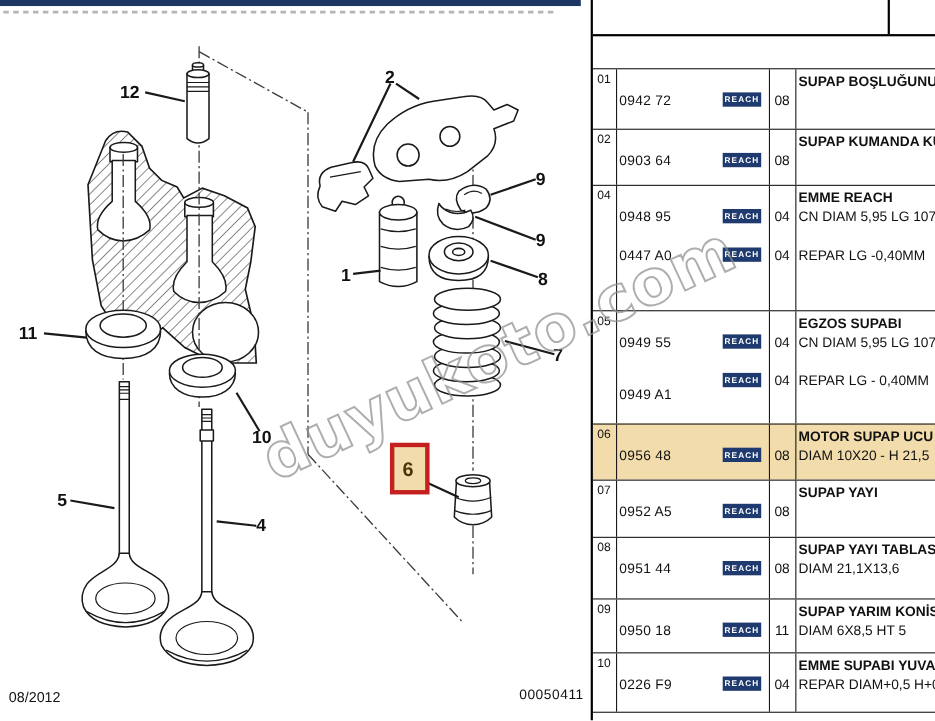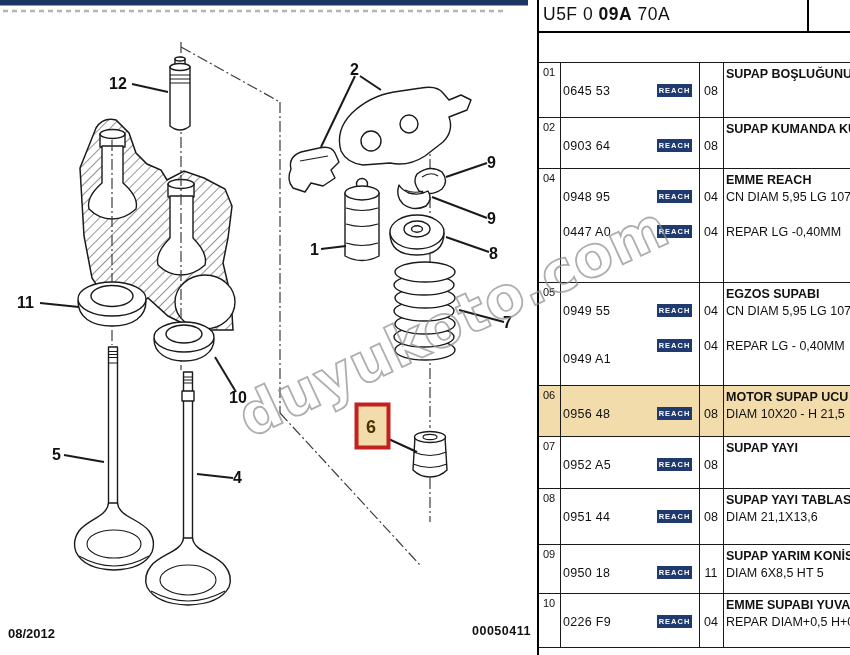--- a/index.html
+++ b/index.html
@@ -45,21 +45,21 @@
   .pnum{position:absolute;left:24px;font-size:12.5px;letter-spacing:.3px;white-space:nowrap;}
   .reach{
     position:absolute;left:118px;width:35px;height:13px;background:var(--navy,#1e3a6e);
     color:#fff;font-size:7.5px;font-weight:bold;letter-spacing:1px;
     text-align:center;line-height:13px;
   }
   .qty{position:absolute;left:160px;width:24px;text-align:center;font-size:12.5px;}
   .desc-title{position:absolute;left:187px;top:4px;font-size:12.5px;font-weight:bold;white-space:nowrap;}
   .desc-detail{position:absolute;left:187px;font-size:12.5px;white-space:nowrap;}
   
-  .footer-txt{position:absolute;font-weight:bold;font-size:13px;white-space:nowrap;}
+  .footer-txt{position:absolute;font-weight:normal;font-size:13px;white-space:nowrap;}
   #footer-date{left:8px;top:626px;}
   #footer-doc{left:472px;top:624px;font-size:12.5px;letter-spacing:.5px;}
 </style>
 </head>
 <body>
 
 <svg id="diagram-svg" width="537" height="655" viewBox="0 0 537 655">
   <defs>
     <pattern id="hatch" width="7" height="7" patternUnits="userSpaceOnUse" patternTransform="rotate(45)">
       <line x1="0" y1="0" x2="0" y2="7" stroke="#3a3a3a" stroke-width="1.1"></line>
@@ -209,30 +209,29 @@
   </g>
 
   <g>
     <rect x="356.5" y="404.5" width="32" height="43" fill="#f2dcab" stroke="#c42020" stroke-width="4"></rect>
     <text x="366" y="433" style="font:bold 18px 'Liberation Sans',sans-serif" fill="#4a3408">6</text>
   </g>
 </svg>
 
 <div id="panel">
   <div id="panel-header">
-    <span id="header-title"><span>U5F 0 </span><b>09A</b><span> 70A</span></span>
     <div class="hdiv"></div>
   </div>
   <div id="rows">
       <div class="t-row" style="top: 62px; height: 55px;">
         <div class="ref">01</div>
         <div class="vl vl-ref"></div>
         <div class="vl vl-q1"></div>
         <div class="vl vl-q2"></div>
-        <div class="pnum" style="top:21px">0645 53</div>
+        <div class="pnum" style="top:21px">0942 72</div>
         <div class="reach" style="top:21px">REACH</div>
         <div class="qty" style="top:21px">08</div>
         <div class="desc-title">SUPAP BOŞLUĞUNU A</div>
       </div>
       <div class="t-row" style="top: 117px; height: 51px;">
         <div class="ref">02</div>
         <div class="vl vl-ref"></div>
         <div class="vl vl-q1"></div>
         <div class="vl vl-q2"></div>
         <div class="pnum" style="top:21px">0903 64</div>

